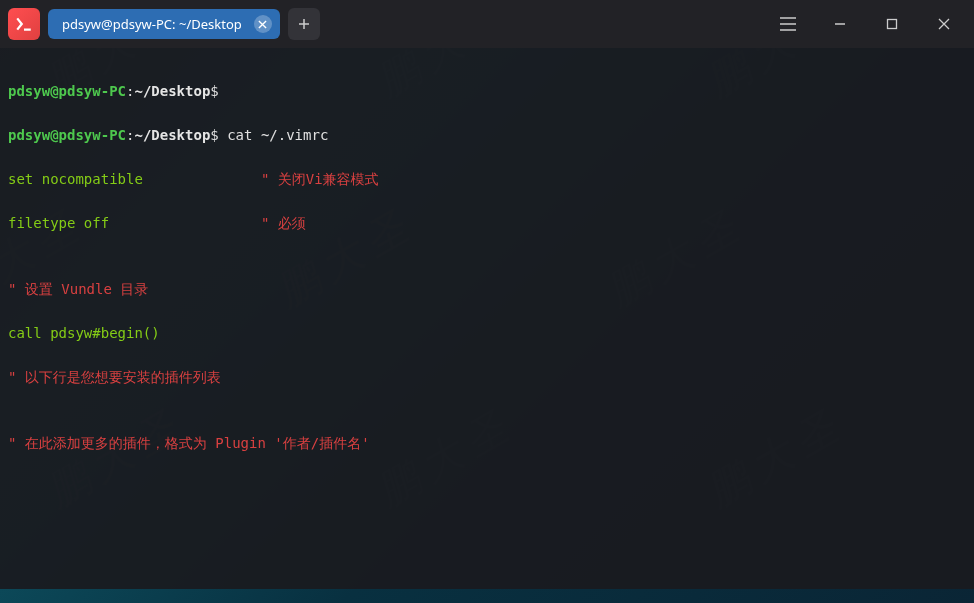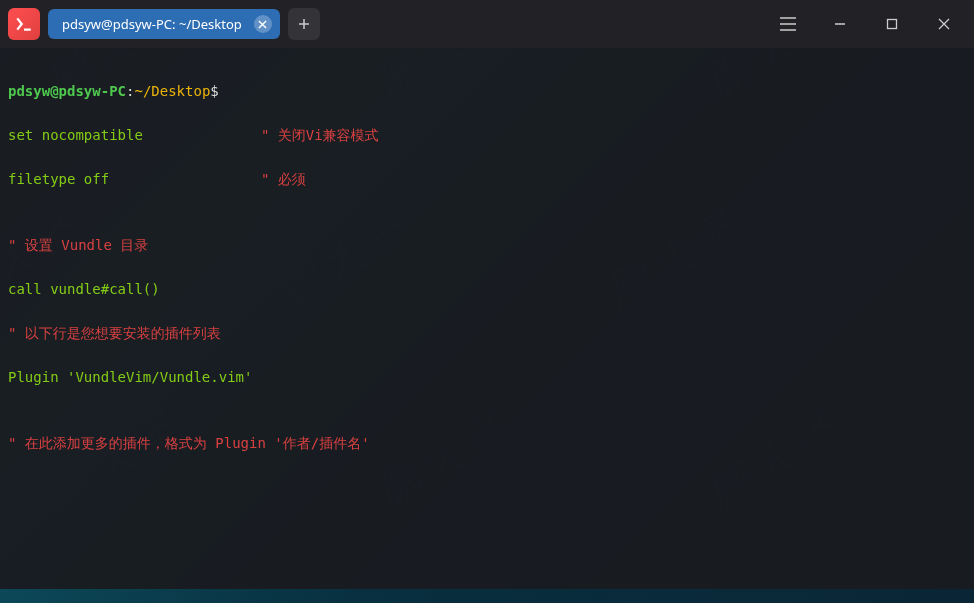--- a/index.html
+++ b/index.html
@@ -91,21 +91,21 @@
   z-index: 2;
   padding: 10px 8px;
   line-height: 22px;
   white-space: pre;
   color: #e0e0e0;
   background: rgba(26,26,30,0.92);
   height: 541px;
 }
 .user { color: #4ec94e; font-weight: bold; margin-top: 12px; }
 .colon { color: #ddd; }
-.path { color: #eab308; font-weight: normal; }
+.path { color: #e5e5e5; font-weight: bold; }
 .dollar { color: #ddd; }
 .cmd { color: #e0e0e0; }
 .yellow { color: #84cc16; }
 .red { color: #d84040; }
 </style>
 </head>
 <body>
 
 <div class="watermark" style="top:20px;left:40px;">鹏大圣</div>
 <div class="watermark" style="top:20px;left:370px;">鹏大圣</div>
@@ -155,27 +155,27 @@
   </div>
   <div class="win-btn">
     <svg width="12" height="12" viewBox="0 0 12 12">
         <path d="M1 1 L11 11 M11 1 L1 11" stroke="#ccc" stroke-width="1.3"></path>
       </svg>
   </div>
 </div>
 
 <div class="terminal">
 <div><span class="user">pdsyw@pdsyw-PC</span><span class="colon">:</span><span class="path">~/Desktop</span><span class="dollar">$</span></div>
+<div><span class="user">pdsyw@pdsyw-PC</span><span class="colon">:</span><span class="path">~/Desktop</span><span class="dollar">$</span><span class="cmd"> cat ~/.vimrc</span></div>
 <div><span class="yellow">set nocompatible              </span><span class="red">" 关闭Vi兼容模式</span></div>
 <div><span class="yellow">filetype off                  </span><span class="red">" 必须</span></div>
 <div></div>
 <div><span class="red">" 设置 Vundle 目录</span></div>
-<div><span class="yellow">call vundle#call()</span></div>
+<div><span class="yellow">call pdsyw#begin()</span></div>
 <div><span class="red">" 以下行是您想要安装的插件列表</span></div>
-<div><span class="yellow">Plugin 'VundleVim/Vundle.vim'</span></div>
 <div></div>
 <div><span class="red">" 在此添加更多的插件，格式为 Plugin '作者/插件名'</span></div>
 
 
 
 <div></div>
 
 
 
 </div>

